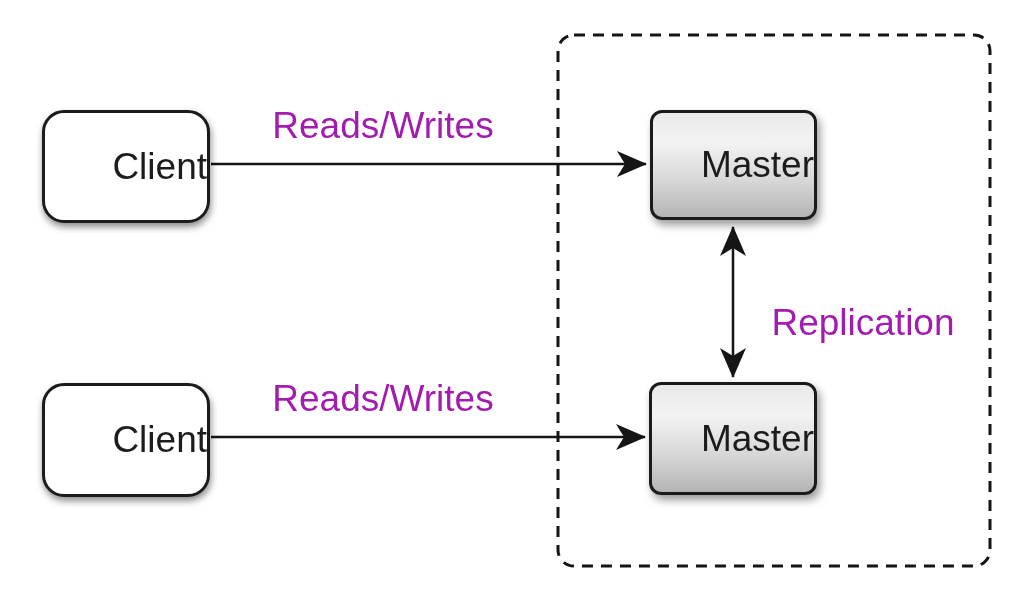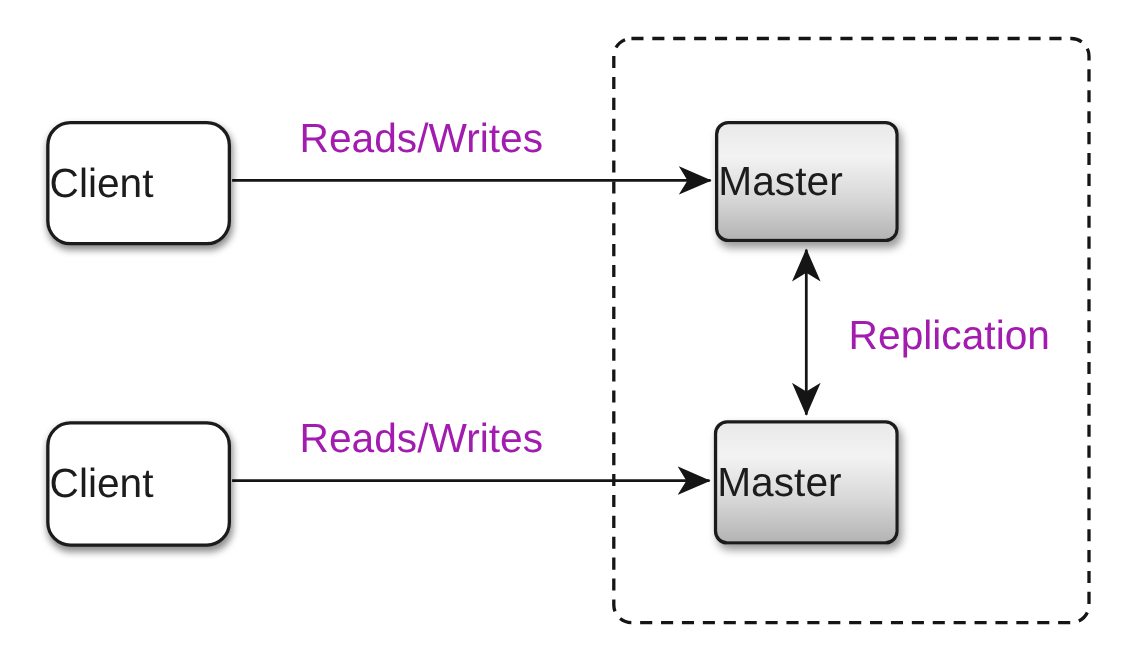--- a/index.html
+++ b/index.html
@@ -22,21 +22,21 @@
     width: 1028px;
     height: 610px;
     pointer-events: none;
   }
   .node {
     position: absolute;
     box-sizing: border-box;
     border: 3px solid #1b1b1b;
     display: flex;
     align-items: center;
-    justify-content: flex-start;
+    justify-content: flex-end;
     font-size: 37px;
     color: #1c1c1c;
     letter-spacing: 0px;
   }
   .client {
     background: #ffffff;
     border-radius: 22px;
     box-shadow: 1px 4px 7px rgba(0,0,0,0.45);
   }
   .client-top    { left: 42px;  top: 110px; width: 168px; height: 113px; }
@@ -51,21 +51,21 @@
   .edge-label {
     position: absolute;
     transform: translateX(-50%);
     font-size: 37px;
     color: #a21caf;
     white-space: nowrap;
     line-height: 1.2;
   }
   .label-rw-top    { left: 383px; top: 104px; }
   .label-rw-bottom { left: 383px; top: 377px; }
-  .label-replication { left: 863px; top: 283px; }
+  .label-replication { left: 863px; top: 301px; }
 </style>
 </head>
 <body>
 
 <div class="canvas">
 
   <svg class="arrow-layer" width="1028" height="610" viewBox="0 0 1028 610" xmlns="http://www.w3.org/2000/svg">
     <defs>
       <marker id="arrowhead" markerUnits="userSpaceOnUse" markerWidth="32" markerHeight="26" refX="29" refY="13" orient="auto-start-reverse">
         <path d="M0,0 L30,13 L0,26 L8,13 Z" fill="#151515"></path>

